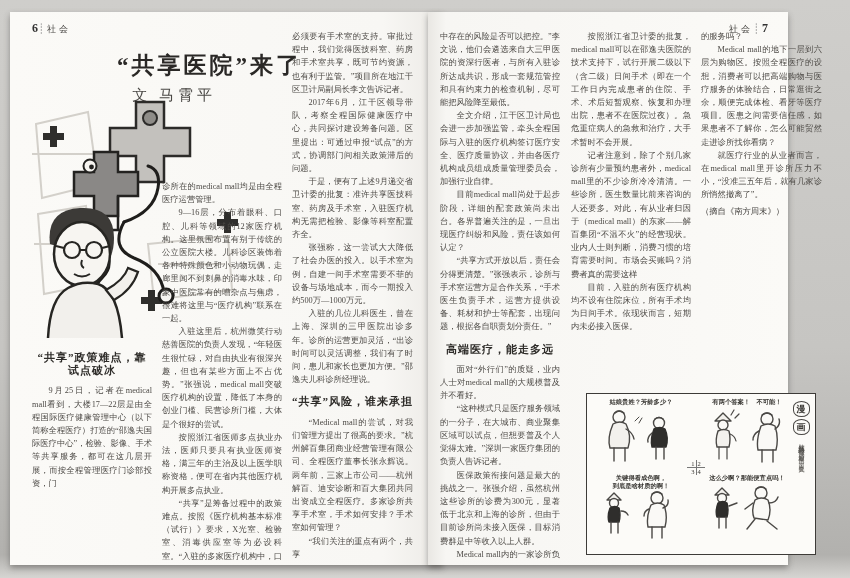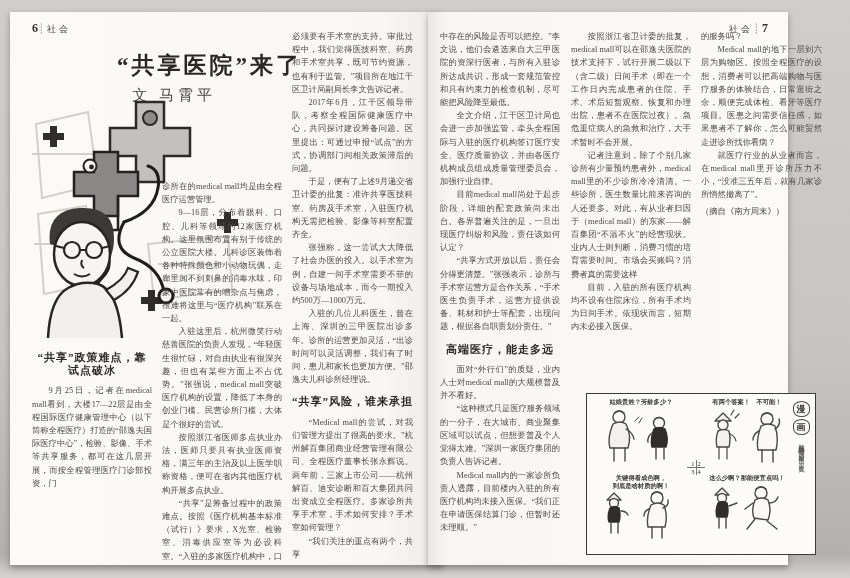--- a/index.html
+++ b/index.html
@@ -137,20 +137,21 @@
     <div class="folio folio-r"><span>社会</span><span class="bar">┊</span><b>7</b></div>
 
     <div class="col" style="left:12px;top:18px;width:120px;height:530px;">
         <p class="blk-cont">中存在的风险是否可以把控。”李文说，他们会遴选来自大三甲医院的资深行医者，与所有入驻诊所达成共识，形成一套规范管控和具有约束力的检查机制，尽可能把风险降至最低。</p>
         <p class="blk-p">全文介绍，江干区卫计局也会进一步加强监管，牵头全程国际与入驻的医疗机构签订医疗安全、医疗质量协议，并由各医疗机构成员组成质量管理委员会，加强行业自律。</p>
         <p class="blk-p">目前medical mall尚处于起步阶段，详细的配套政策尚未出台。各界普遍关注的是，一旦出现医疗纠纷和风险，责任该如何认定？</p>
         <p class="blk-p">“共享方式开放以后，责任会分得更清楚。”张强表示，诊所与手术室运营方是合作关系，“手术医生负责手术，运营方提供设备、耗材和护士等配套，出现问题，根据各自职责划分责任。”</p>
         <p class="blk-h">高端医疗，能走多远</p>
         <p class="blk-p">面对“外行们”的质疑，业内人士对medical mall的大规模普及并不看好。</p>
         <p class="blk-p">“这种模式只是医疗服务领域的一分子，在大城市、商业聚集区域可以试点，但想要普及个人觉得太难。”深圳一家医疗集团的负责人告诉记者。</p>
+        <p class="blk-p">医保政策衔接问题是最大的挑战之一。张强介绍，虽然杭州这些诊所的诊费为300元，显著低于北京和上海的诊所，但由于目前诊所尚未接入医保，目标消费群是中等收入以上人群。</p>
         <p class="blk-p">Medical mall内的一家诊所负责人透露，目前楼内入驻的所有医疗机构均未接入医保。“我们正在申请医保结算门诊，但暂时还未理顺。”</p>
       </div>
     <div class="col" style="left:143px;top:18px;width:120px;height:357px;">
         <p class="blk-p">按照浙江省卫计委的批复，medical mall可以在邵逸夫医院的技术支持下，试行开展二级以下（含二级）日间手术（即在一个工作日内完成患者的住院、手术、术后短暂观察、恢复和办理出院，患者不在医院过夜）。急危重症病人的急救和治疗，大手术暂时不会开展。</p>
         <p class="blk-p">记者注意到，除了个别几家诊所有少量预约患者外，medical mall里的不少诊所冷冷清清。一些诊所，医生数量比前来咨询的人还要多。对此，有从业者归因于（medical mall）的东家——解百集团“不温不火”的经营现状。业内人士则判断，消费习惯的培育需要时间。市场会买账吗？消费者真的需要这样</p>
         <p class="blk-p">目前，入驻的所有医疗机构均不设有住院床位，所有手术均为日间手术。依现状而言，短期内未必接入医保。</p>
       </div>
     <div class="col" style="left:273px;top:18px;width:121px;height:357px;">
         <p class="blk-cont">的服务吗？</p>
         <p class="blk-p">Medical mall的地下一层到六层为购物区。按照全程医疗的设想，消费者可以把高端购物与医疗服务的体验结合，日常逛街之余，顺便完成体检、看牙等医疗项目。医患之间需要信任感，如果患者不了解你，怎么可能贸然走进诊所找你看病？</p>

